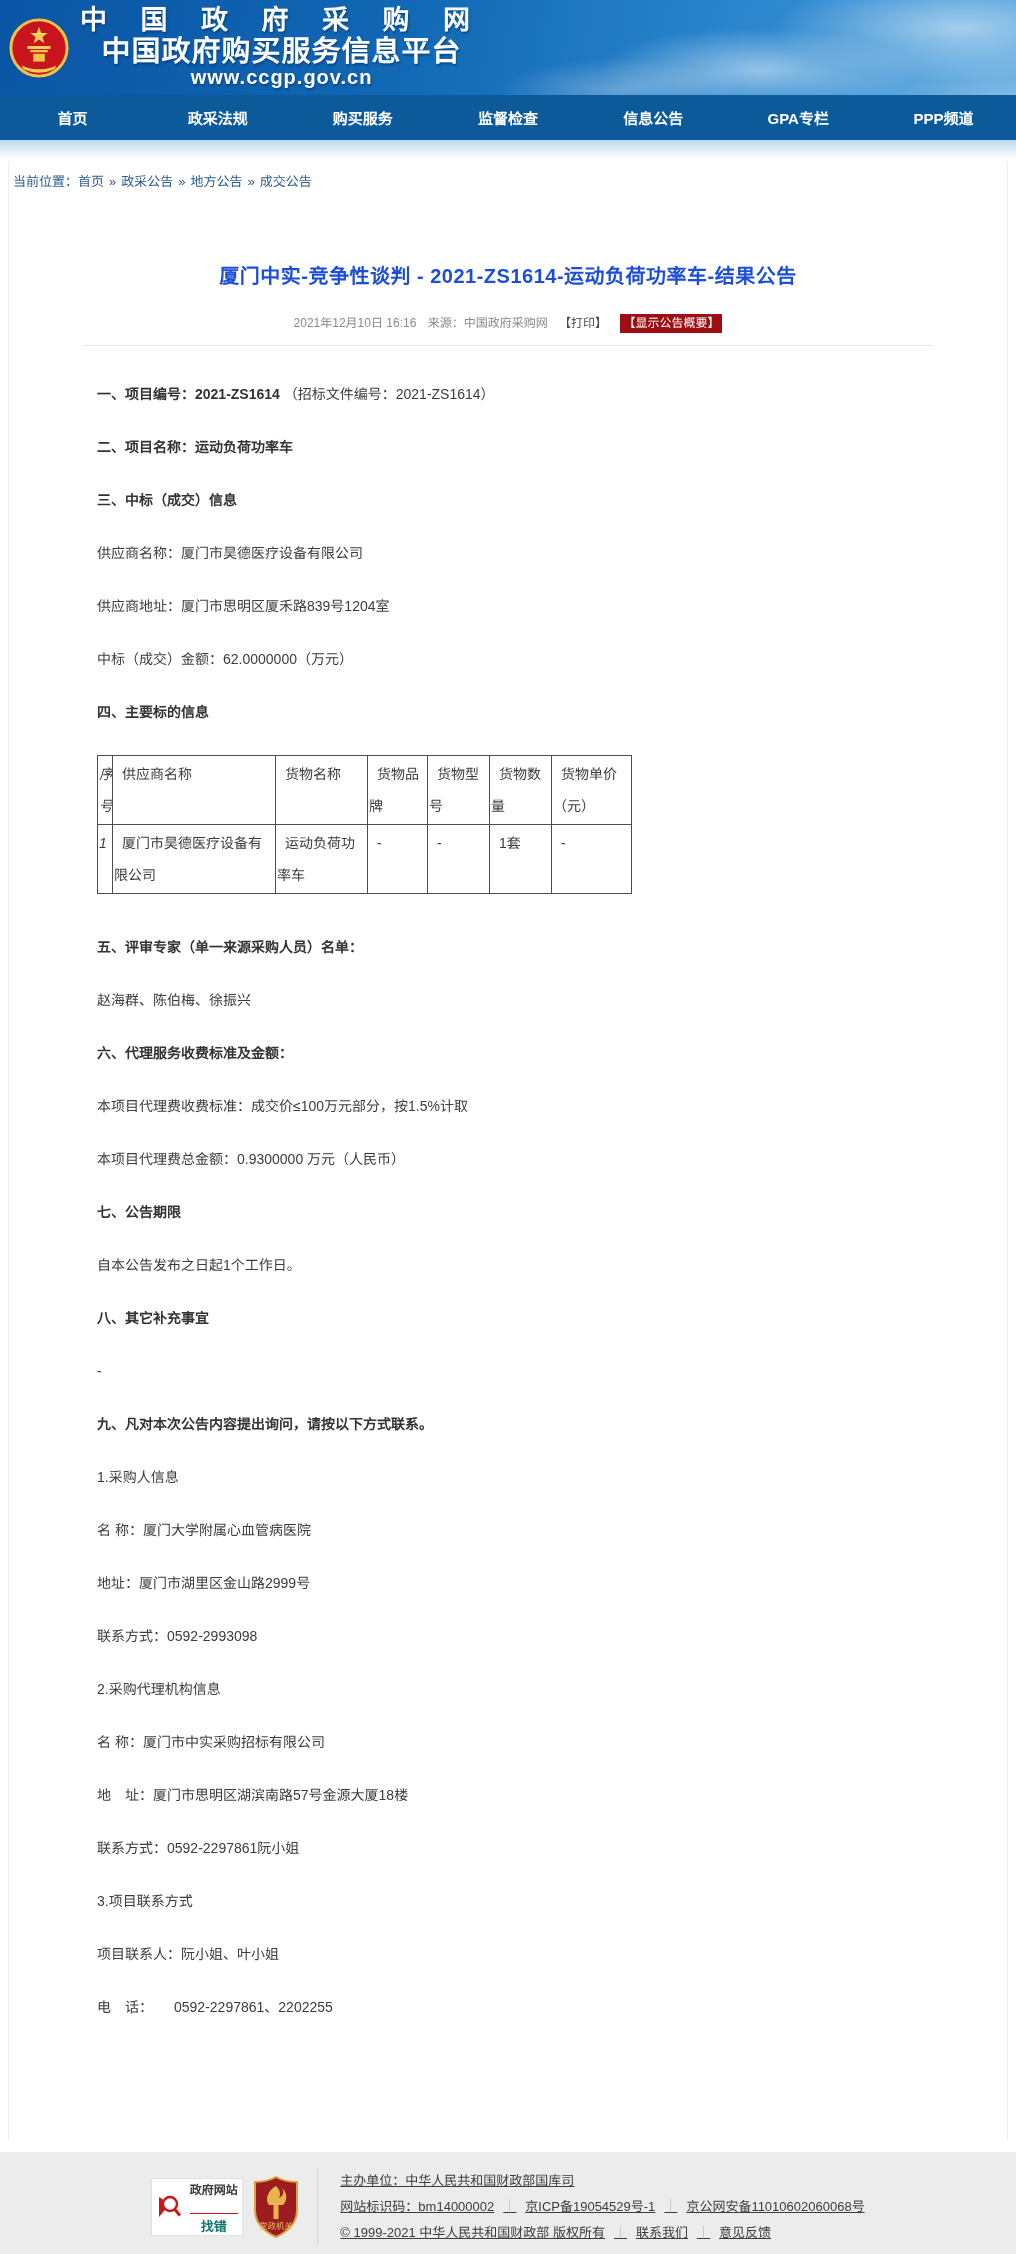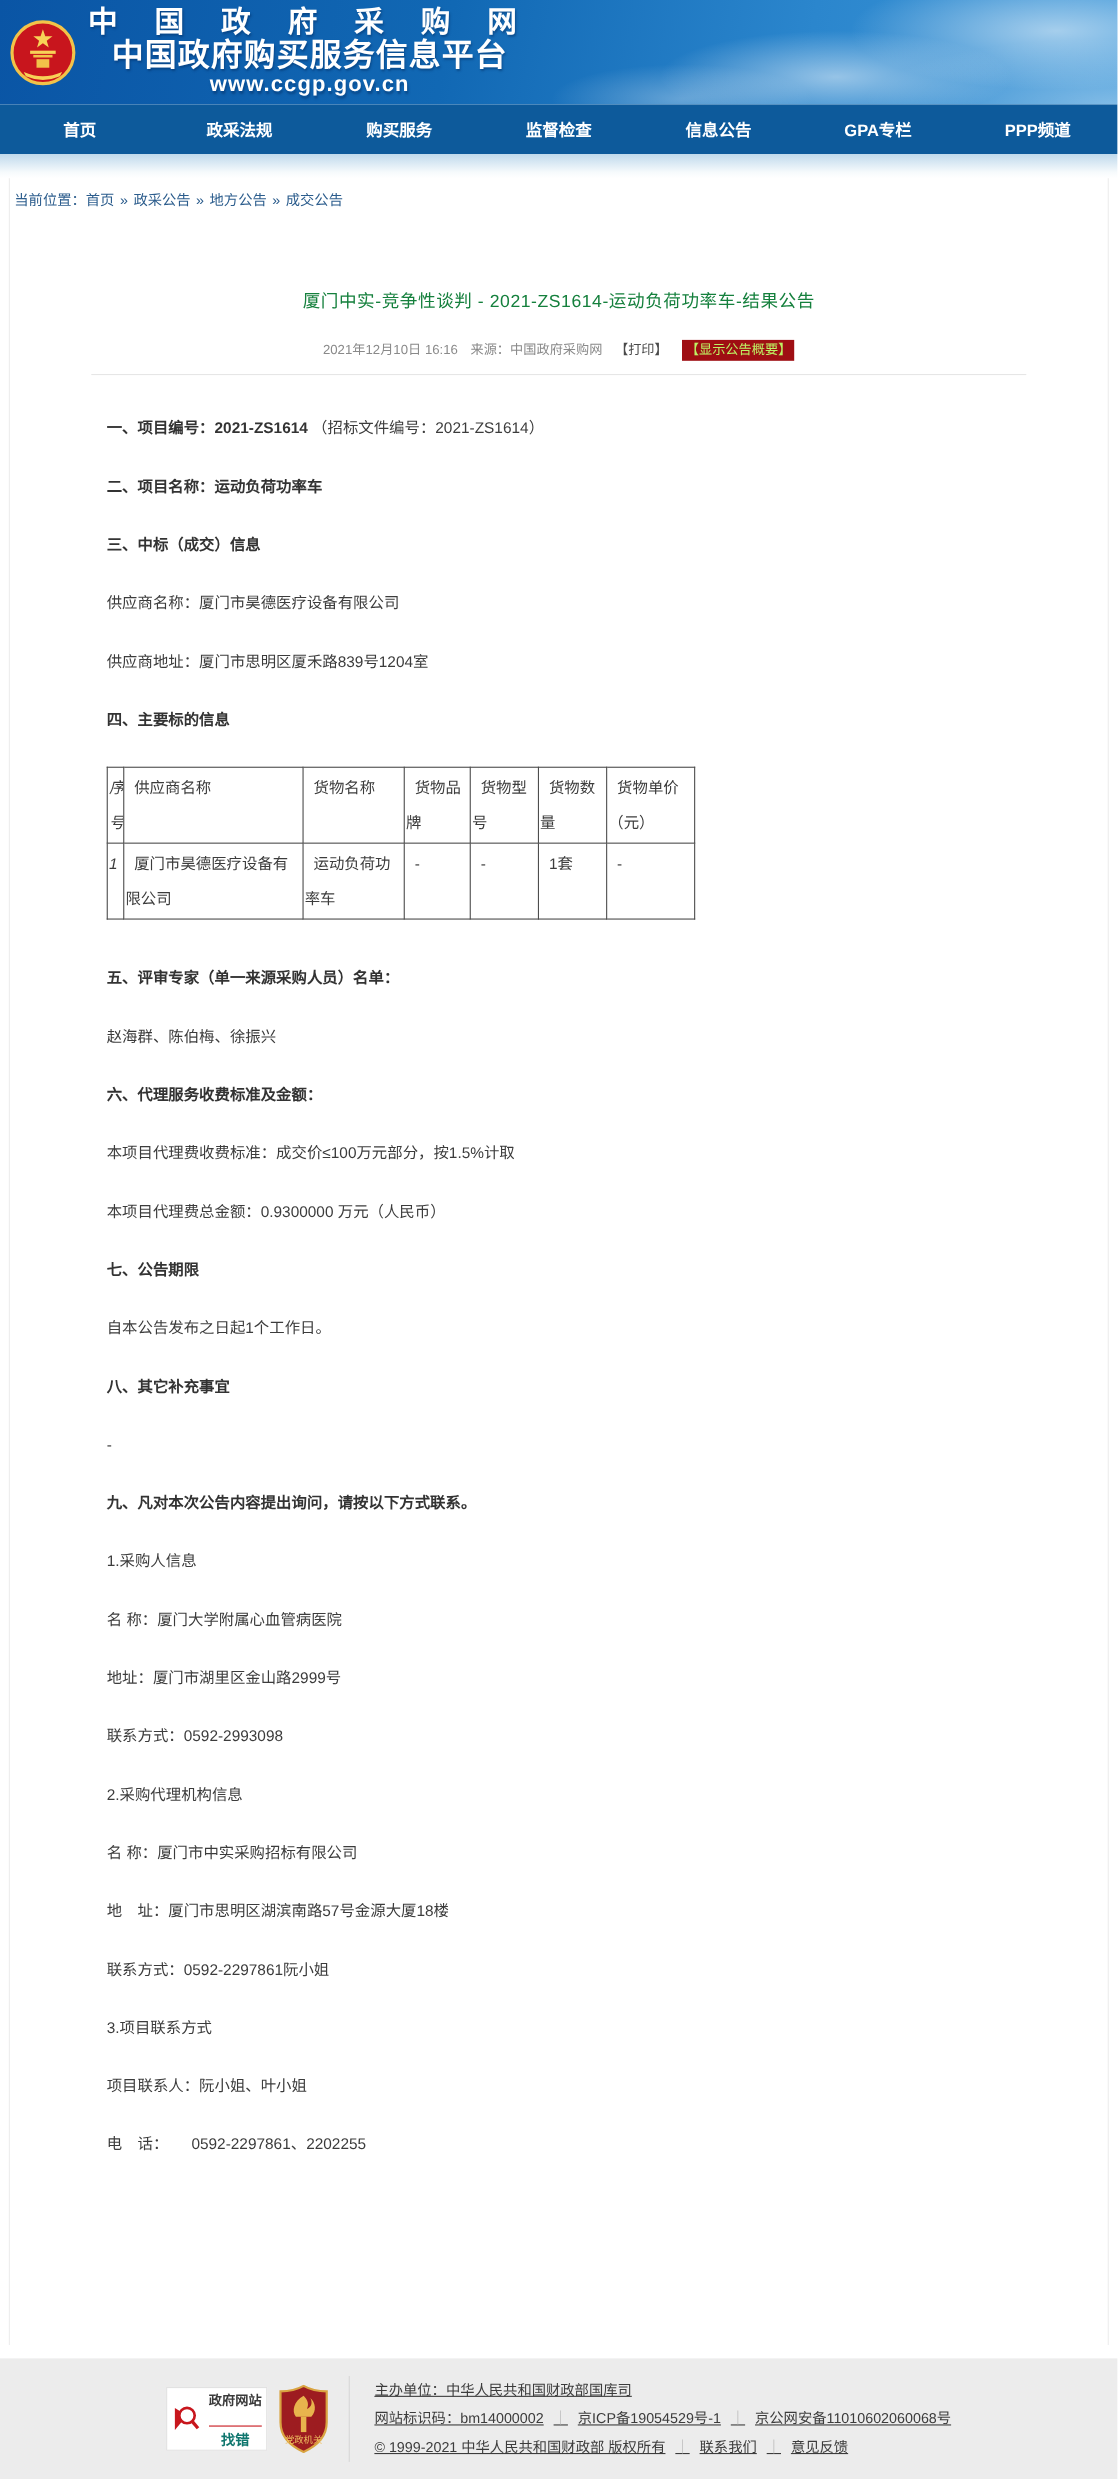--- a/index.html
+++ b/index.html
@@ -37,26 +37,26 @@
   .fade-strip{ height:22px; background:linear-gradient(#bfd9ec,#f6fafc 75%,#fff); }
 
   
   .content-card{ margin:0 8px; min-height:1970px; background:#fff;
     border-left:1px solid #ededed; border-right:1px solid #ededed; }
   .breadcrumb{ padding:9px 4px 6px; font-size:13px; color:#2c5d8d; }
   .breadcrumb .crumb{ color:#2c5d8d; cursor:pointer; text-decoration:none; }
   .breadcrumb .sep{ color:#2c5d8d; padding:0 5px; }
 
   .article{ padding:0 88px 90px; }
-  .article-title{ margin:64px 0 0; text-align:center; font-size:16px;
-    font-weight:400; color:#15803d; letter-spacing:.5px;}
+  .article-title{ margin:64px 0 0; text-align:center; font-size:20px;
+    font-weight:700; color:#1d4ed8; letter-spacing:.5px;}
   .meta{ margin-top:24px; text-align:center; font-size:12px; color:#8a8a8a; }
   .meta .src{ color:#8a8a8a; }
   .meta .print-link{ color:#4a4a4a; margin-left:8px; cursor:pointer; }
-  .meta .summary-badge{ background:#9f0e13; color:#bef264; padding:2px 3px 3px;
+  .meta .summary-badge{ background:#9f0e13; color:#ffffff; padding:2px 3px 3px;
     margin-left:10px; cursor:pointer; }
   .rule{ border:0; border-top:1px solid #e6e6e6; margin:15px -14px 38px; }
 
   .article p{ margin:0 0 32px; font-size:14px; line-height:21px; color:#3c3c3c; }
   .article p .bld{ font-weight:700; color:#333; }
 
   
   table.goods{ border-collapse:collapse; table-layout:fixed; width:534px;
     margin:9px 0 43px; }
   table.goods th, table.goods td{
@@ -131,20 +131,21 @@
     </div>
 
     <hr class="rule">
 
     <div id="paras-before">
         <p><span class="bld">一、项目编号：2021-ZS1614</span><span> （招标文件编号：2021-ZS1614）</span></p>
         <p><span class="bld">二、项目名称：运动负荷功率车</span></p>
         <p><span class="bld">三、中标（成交）信息</span></p>
         <p><span>供应商名称：厦门市昊德医疗设备有限公司</span></p>
         <p><span>供应商地址：厦门市思明区厦禾路839号1204室</span></p>
+        <p><span>中标（成交）金额：62.0000000（万元）</span></p>
         <p><span class="bld">四、主要标的信息</span></p>
       </div>
 
     <table class="goods">
       <colgroup>
         <col class="w0">
           <col class="w1">
           <col class="w2">
           <col class="w3">
         <col class="w4">

